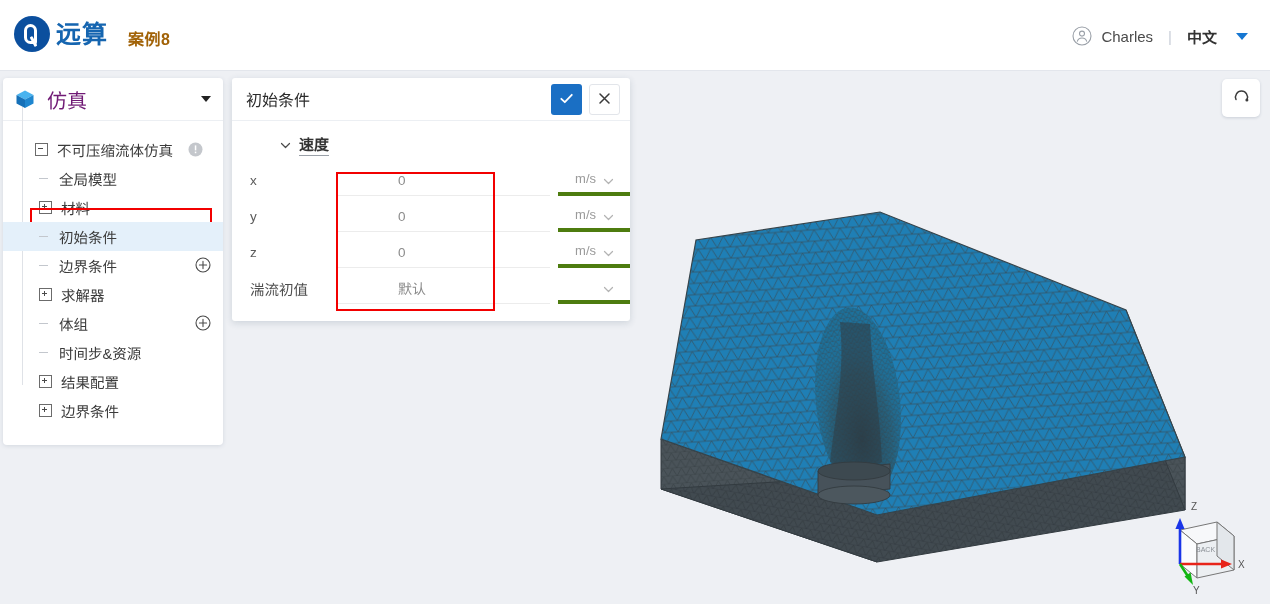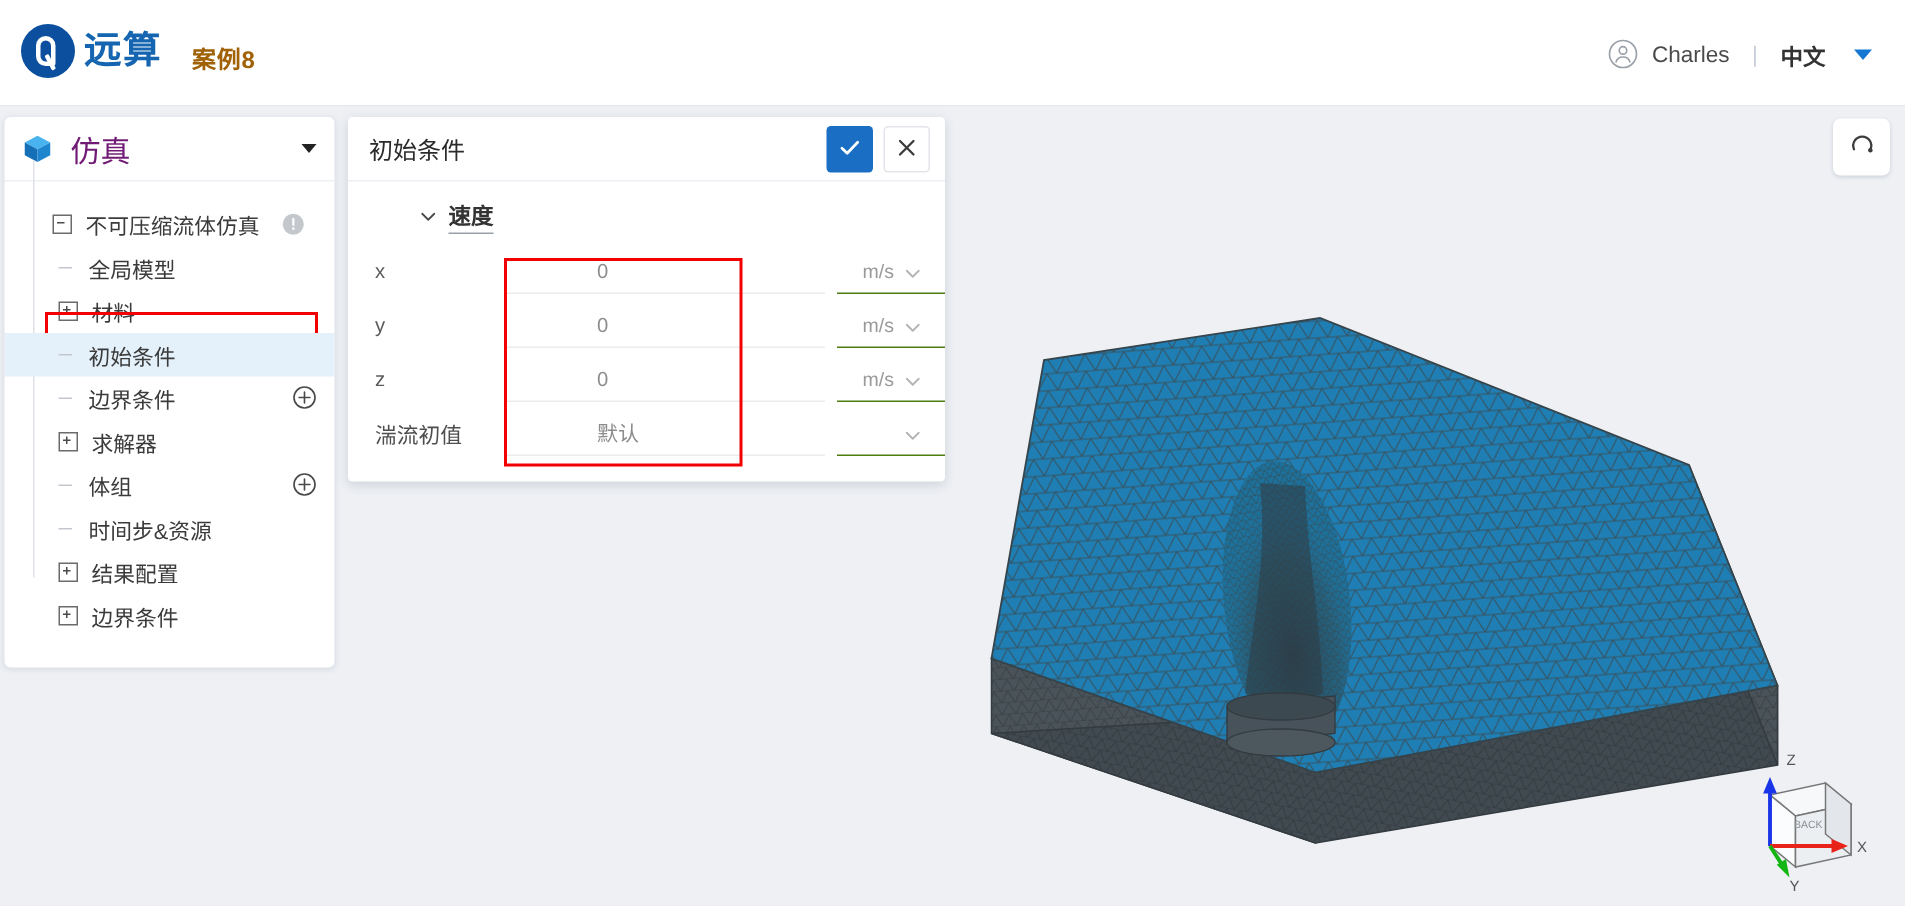--- a/index.html
+++ b/index.html
@@ -337,21 +337,21 @@
   .unit {
     width: 72px;
     flex: 0 0 auto;
     height: 30px;
     display: flex;
     align-items: center;
     justify-content: flex-end;
     gap: 7px;
     padding-right: 16px;
     box-sizing: border-box;
-    border-bottom: 1px solid #4d7c0f;
+    border-bottom: 4px solid #4d7c0f;
     cursor: pointer;
   }
   .unit-text {
     font-size: 13px;
     color: #9a9a9a;
   }
   .chev-sm { width: 11px; height: 11px; flex: 0 0 auto; }
   .red-box {
     position: absolute;
     left: 104px;

